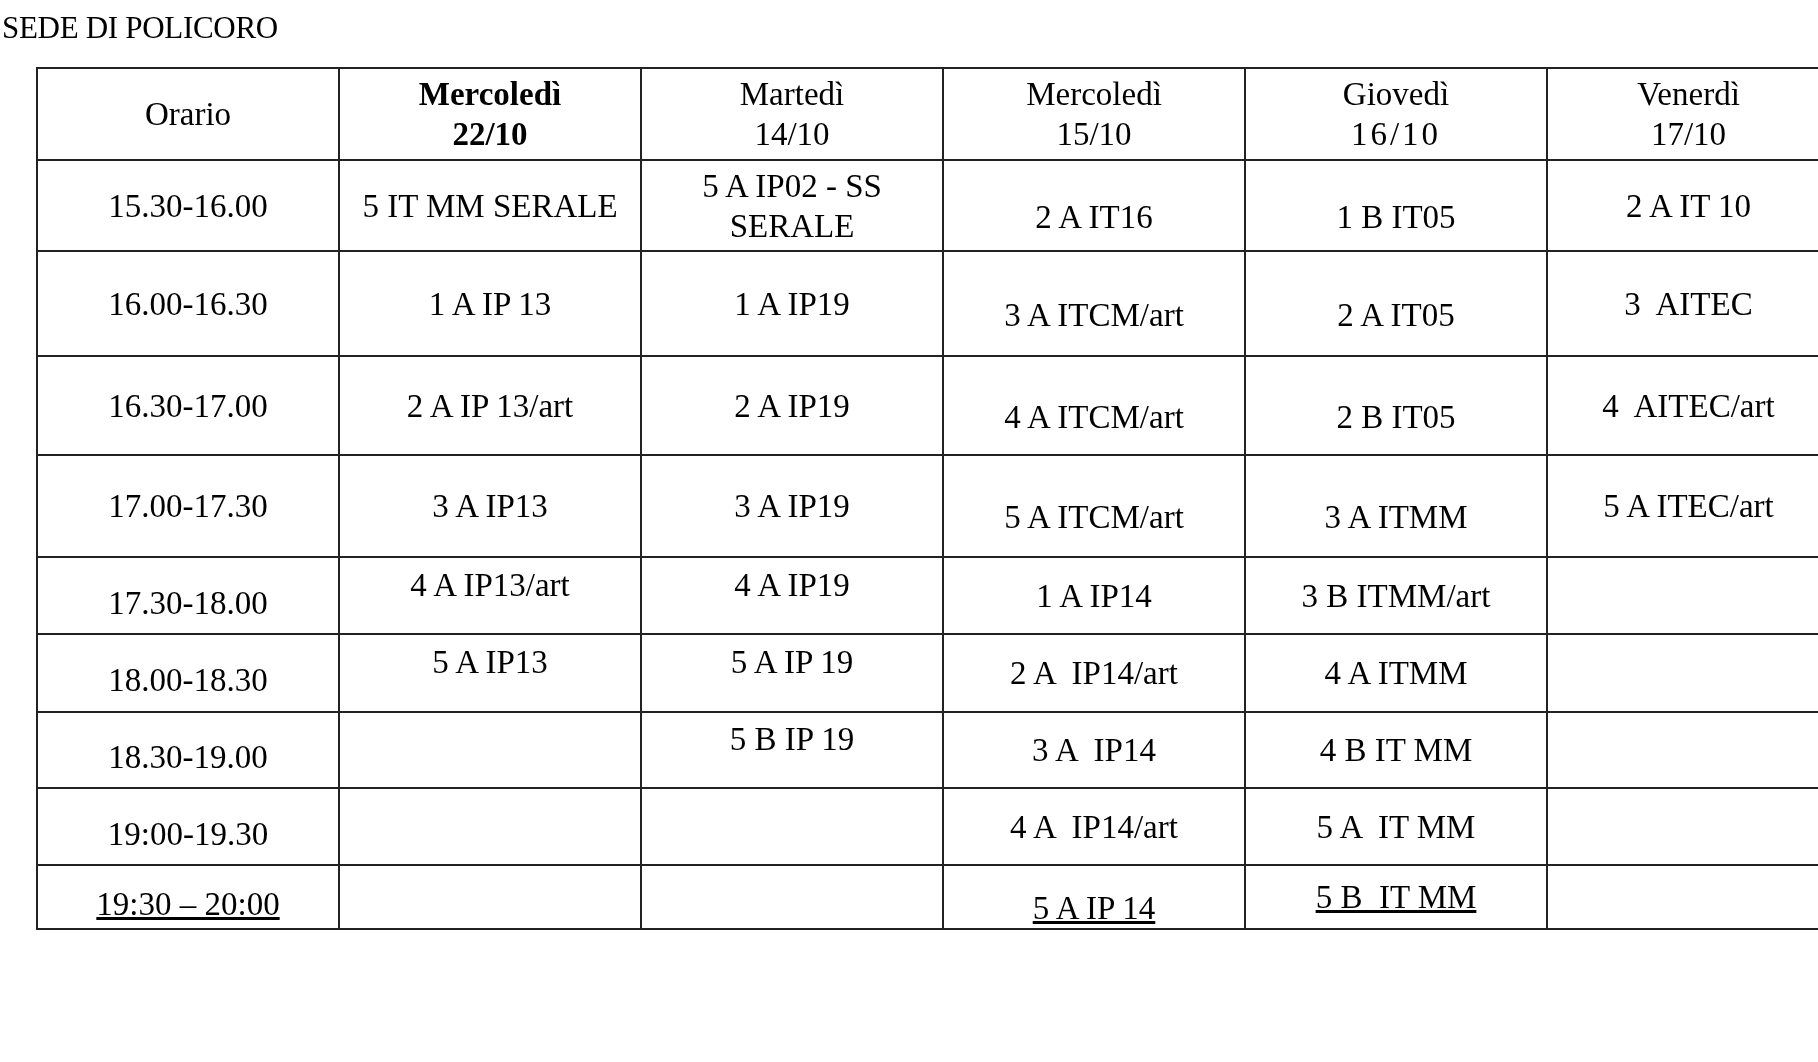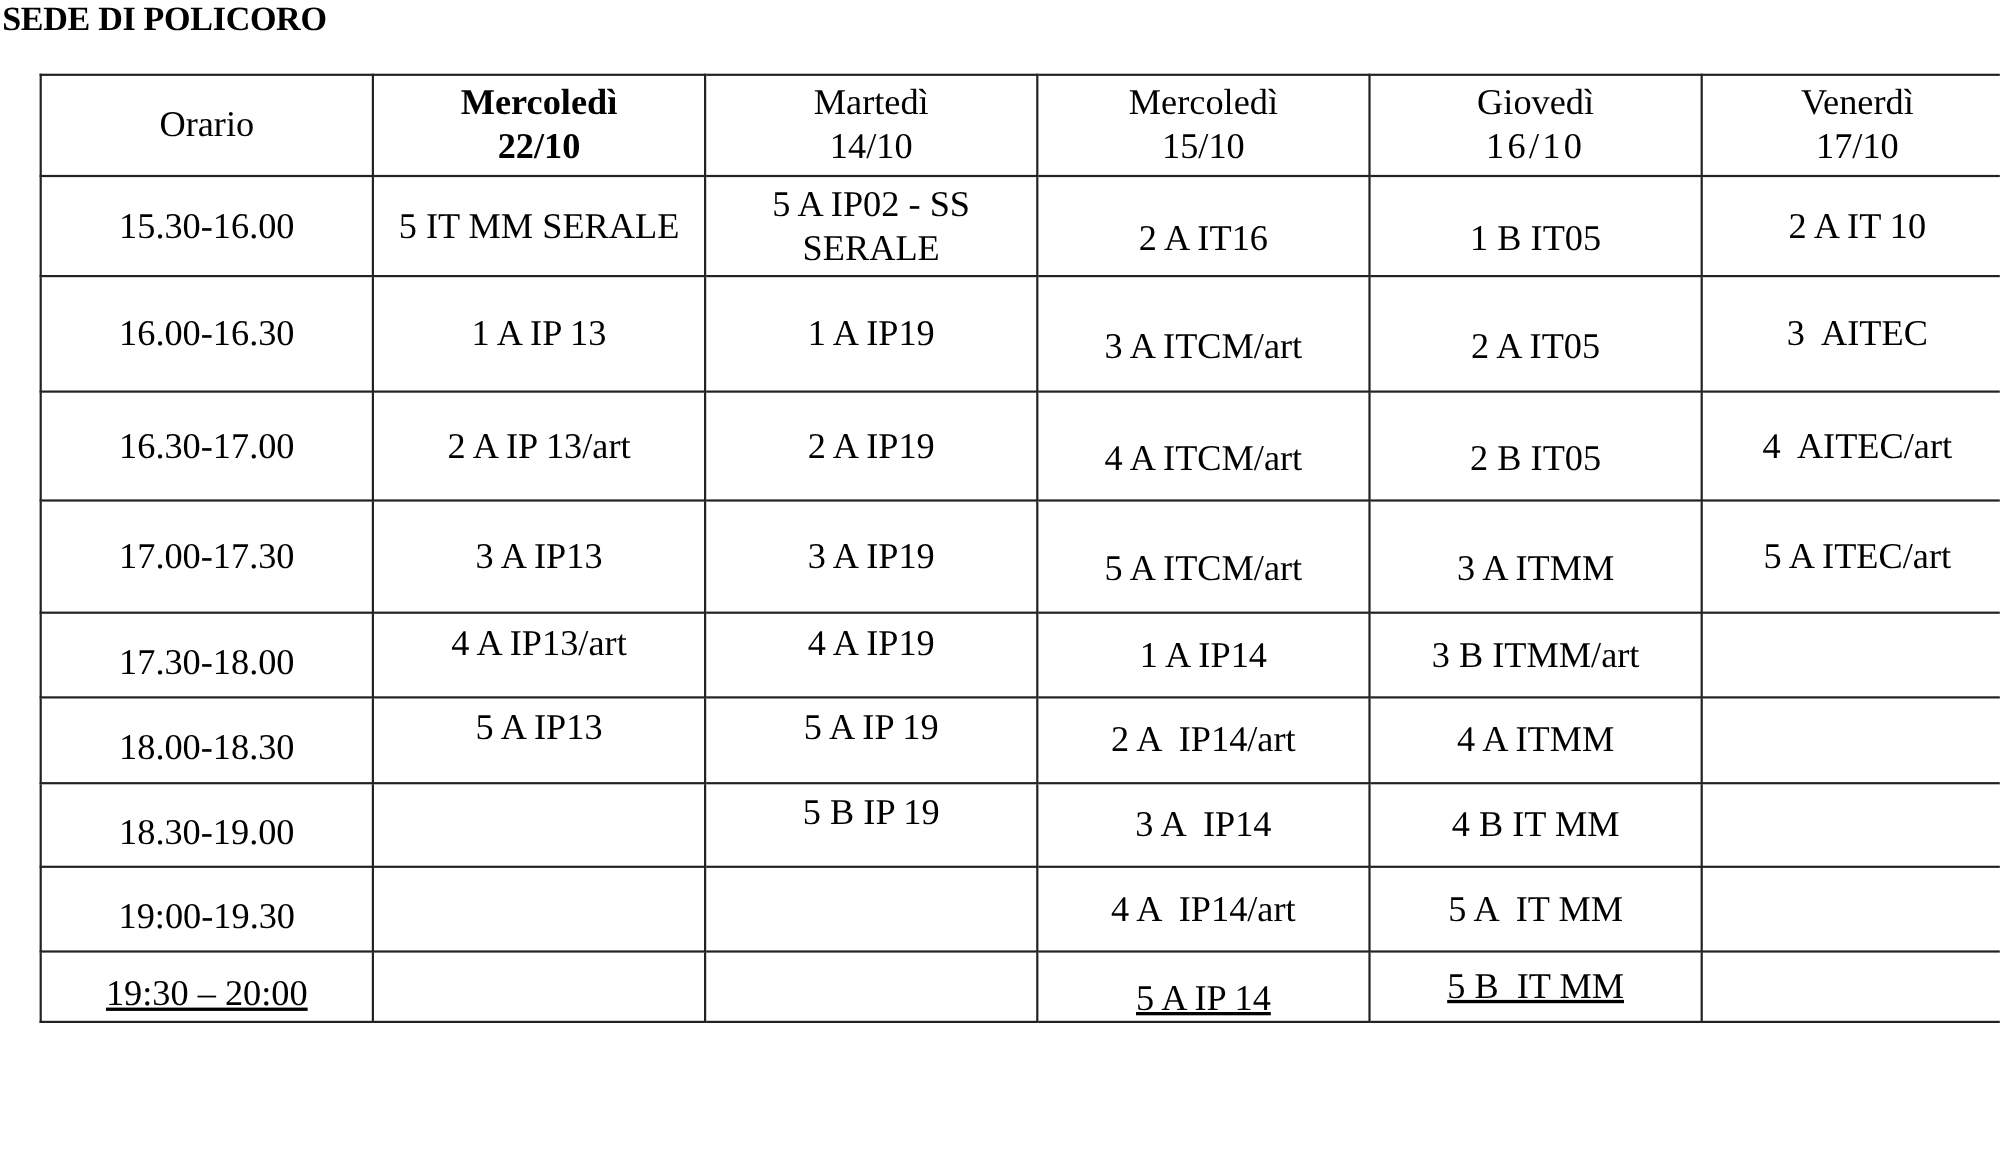--- a/index.html
+++ b/index.html
@@ -11,23 +11,23 @@
       width: 1818px;
       height: 1062px;
       position: relative;
       overflow: hidden;
       font-family: "Liberation Serif", "DejaVu Serif", serif;
       color: #000000;
     }
     .doc-title {
       position: absolute;
       left: 2px;
-      top: 0px;
+      top: 11px;
       font-size: 31px;
-      font-weight: bold;
+      font-weight: normal;
       line-height: 34px;
       letter-spacing: -0.3px;
     }
     table.schedule {
       position: absolute;
       left: 36px;
       top: 67px;
       width: 1795px;
       border-collapse: collapse;
       table-layout: fixed;

